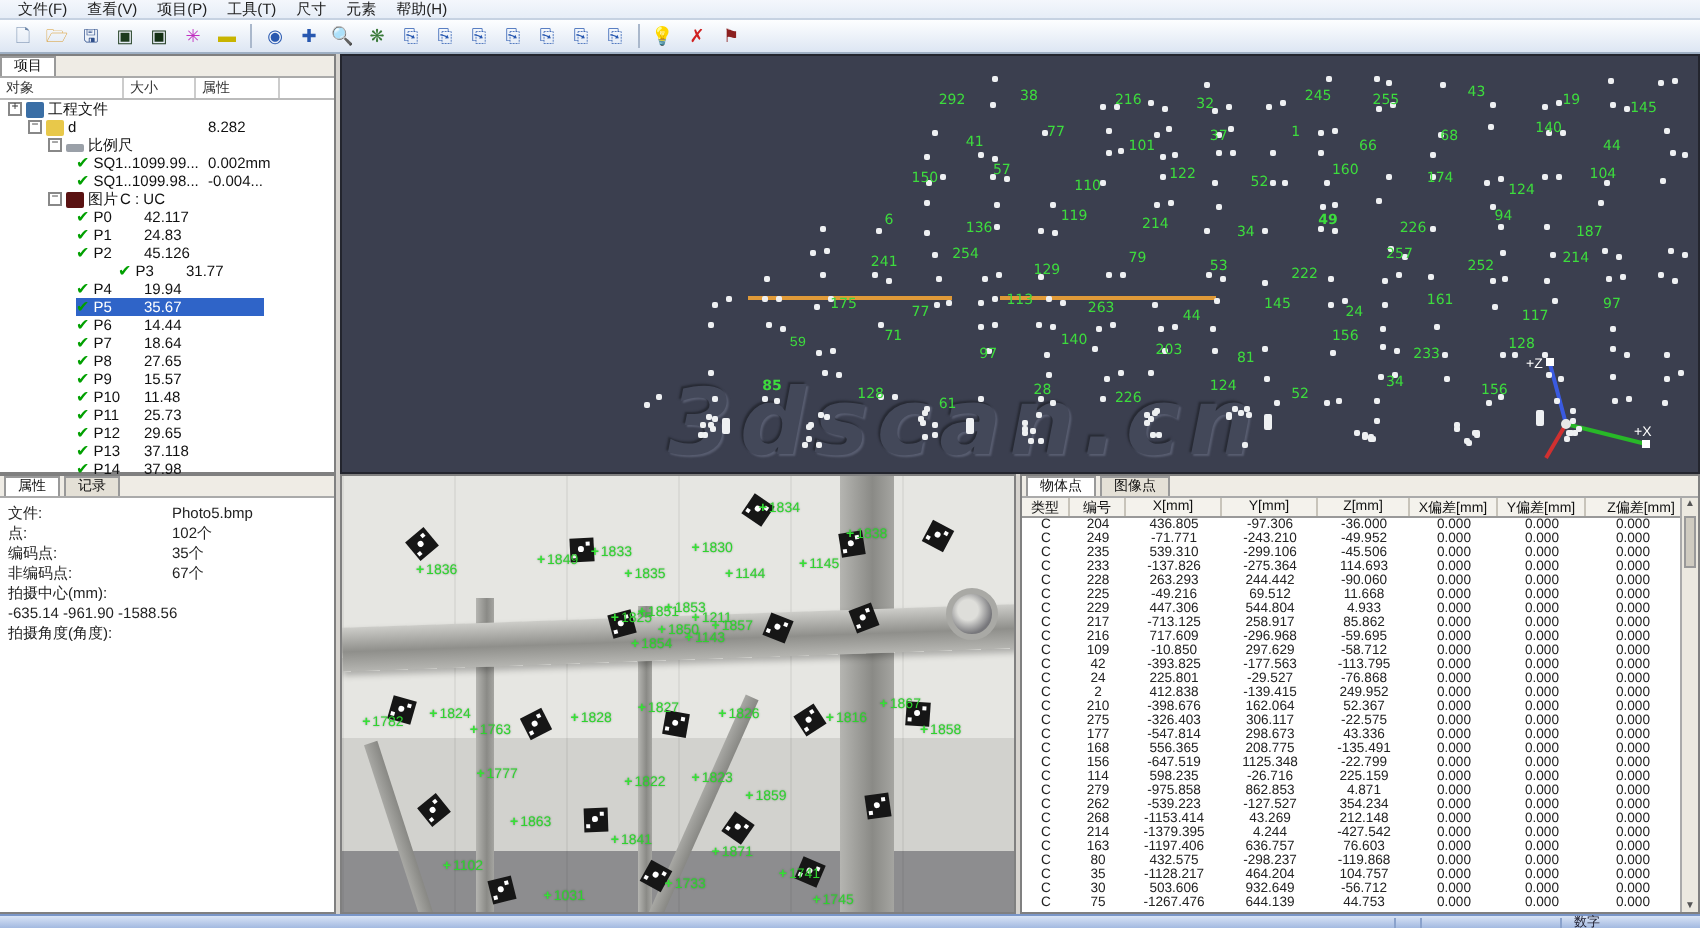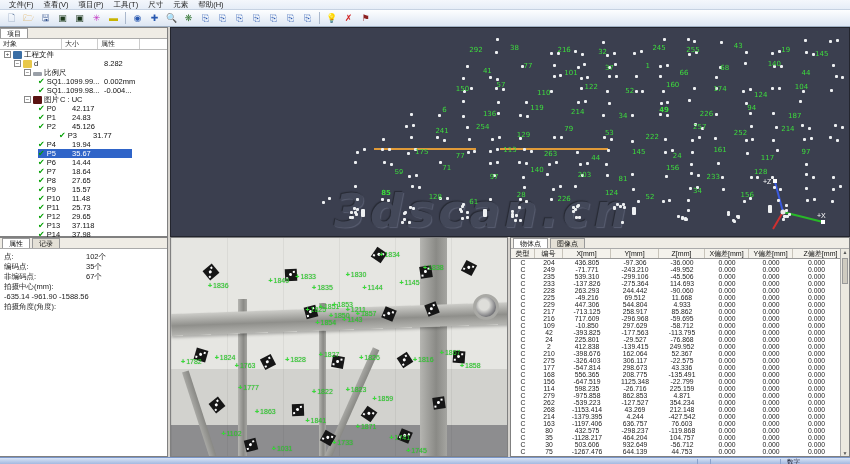--- a/index.html
+++ b/index.html
@@ -209,20 +209,21 @@
       </div>
   </div>
 </div>
 
 <div class="infopane">
   <div class="infotabs">
     <span class="tab-sm">属性</span>
     <span class="tab-sm" style="background:#e4e0d6">记录</span>
   </div>
   <div class="infobody" id="infobody">
+      <div class="irow"><span>文件:</span><span class="ival">Photo5.bmp</span></div>
       <div class="irow"><span>点:</span><span class="ival">102个</span></div>
       <div class="irow"><span>编码点:</span><span class="ival">35个</span></div>
       <div class="irow"><span>非编码点:</span><span class="ival">67个</span></div>
       <div class="irow"><span>拍摄中心(mm):</span></div>
       <div class="irow"><span>-635.14   -961.90   -1588.56</span></div>
       <div class="irow"><span>拍摄角度(角度):</span></div>
     </div>
 </div>
 
 <div class="vp" id="vp">

